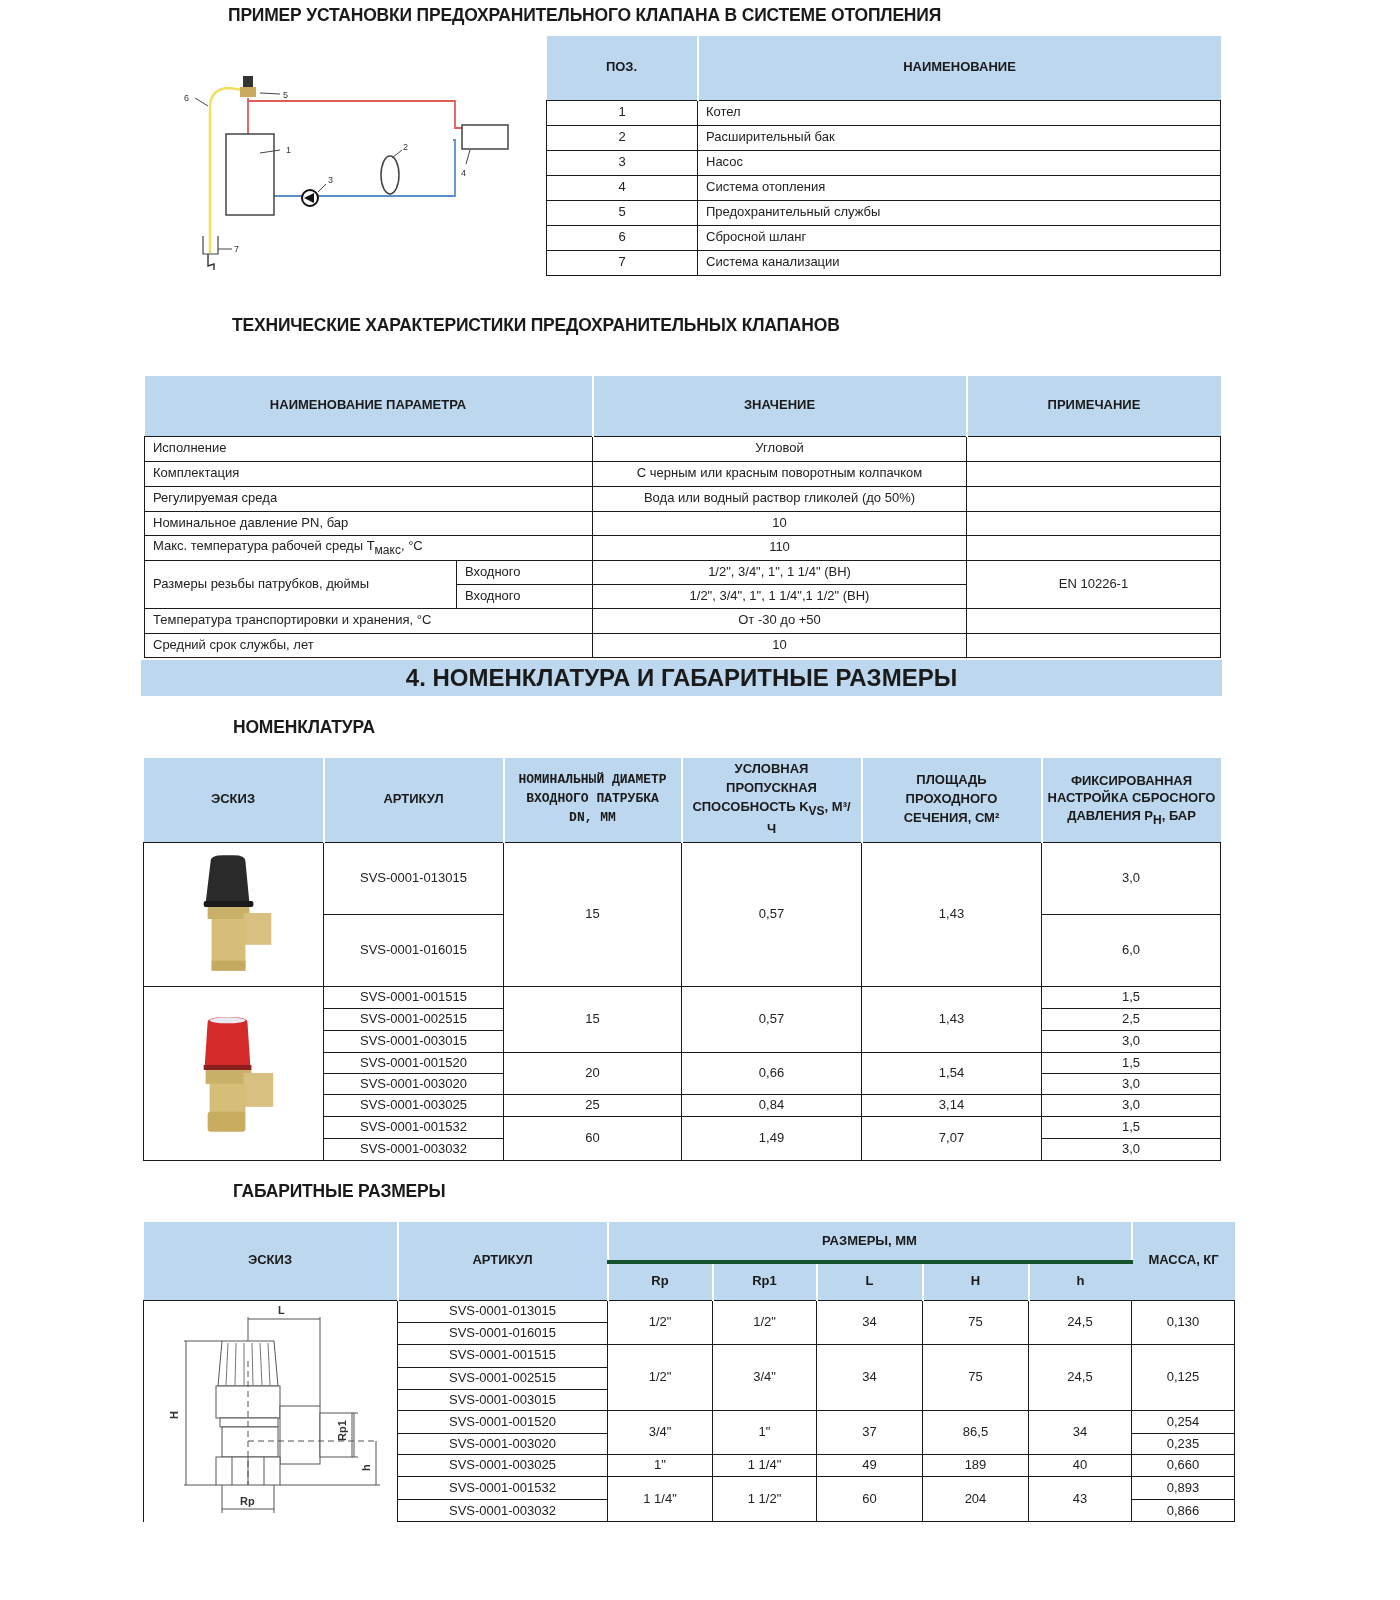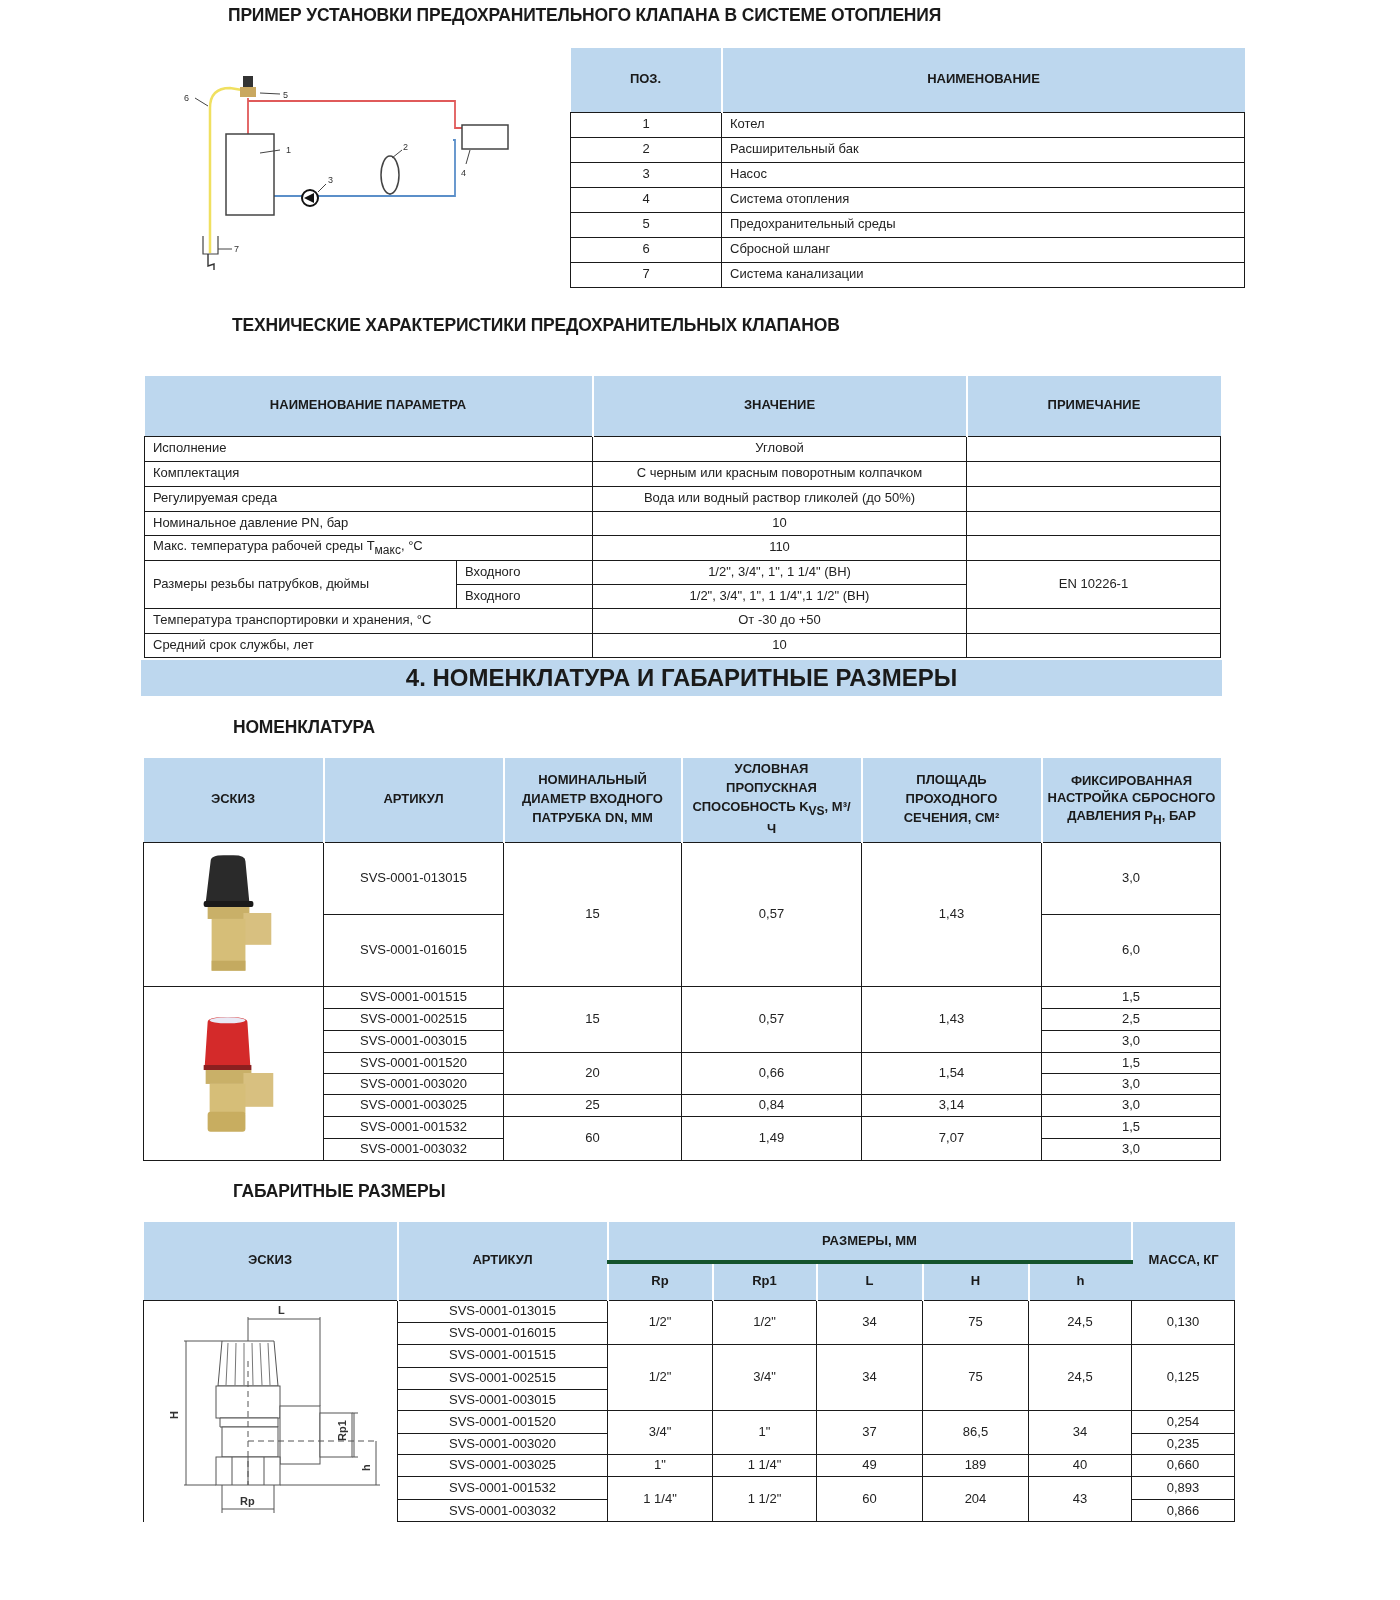--- a/index.html
+++ b/index.html
@@ -73,21 +73,21 @@
     <text x="116" y="85">1</text>
     <text x="233" y="82">2</text>
     <text x="158" y="115">3</text>
     <text x="291" y="108">4</text>
     <text x="113" y="30">5</text>
     <text x="14" y="33">6</text>
     <text x="64" y="184">7</text>
   </g>
 </svg>
 
-<table style="left:546px; top:48px; width:674px;margin-left:24px;">
+<table style="left:546px; top:36px; width:674px;">
   <colgroup>
       <col style="width:151px">
       <col style="width:523px">
     </colgroup>
   <tbody>
       <tr style="height:64px;">
     <th>ПОЗ.</th>
     <th>НАИМЕНОВАНИЕ</th>
   </tr>
   <tr style="height:25px;">
@@ -101,21 +101,21 @@
   <tr style="height:25px;">
         <td class="c">3</td>
         <td>Насос</td>
       </tr>
   <tr style="height:25px;">
         <td class="c">4</td>
         <td>Система отопления</td>
       </tr>
   <tr style="height:25px;">
         <td class="c">5</td>
-        <td>Предохранительный среды</td>
+        <td>Предохранительный службы</td>
       </tr>
   <tr style="height:25px;">
         <td class="c">6</td>
         <td>Сбросной шланг</td>
       </tr>
   <tr style="height:25px;">
         <td class="c">7</td>
         <td>Система канализации</td>
       </tr>
 </tbody>
@@ -196,21 +196,21 @@
       <col style="width:180px">
       <col style="width:178px">
       <col style="width:180px">
       <col style="width:180px">
       <col style="width:179px">
   </colgroup>
   <tbody>
       <tr style="height:84px;">
     <th>ЭСКИЗ</th>
     <th>АРТИКУЛ</th>
-    <th style="padding:0 12px;">НОМИНАЛЬНЫЙ ДИАМЕТР ВХОДНОГО ПАТРУБКА DN, ММ</th>
+    <th style="padding:0 12px;font-family:Liberation Mono, monospace;">НОМИНАЛЬНЫЙ ДИАМЕТР ВХОДНОГО ПАТРУБКА DN, ММ</th>
     <th style="padding:0 6px;"><span>УСЛОВНАЯ ПРОПУСКНАЯ СПОСОБНОСТЬ K</span><sub>VS</sub><span>, М³/Ч</span></th>
     <th style="padding:0 28px;">ПЛОЩАДЬ ПРОХОДНОГО СЕЧЕНИЯ, СМ²</th>
     <th style="line-height:1.35;"><span>ФИКСИРОВАННАЯ НАСТРОЙКА СБРОСНОГО ДАВЛЕНИЯ P</span><sub>Н</sub><span>, БАР</span></th>
   </tr>
 
   <tr style="height:72px;">
     <td rowspan="2" class="img-cell">
       <svg width="100%" height="140" viewBox="0 0 180 140">
         <path d="M67 18 Q67 12 80 12 L90 12 Q102 12 102 18 L106 60 L62 60 Z" fill="#2a2a2a"></path>
         <rect x="60" y="58" width="50" height="6" rx="2" fill="#1a1a1a"></rect>

